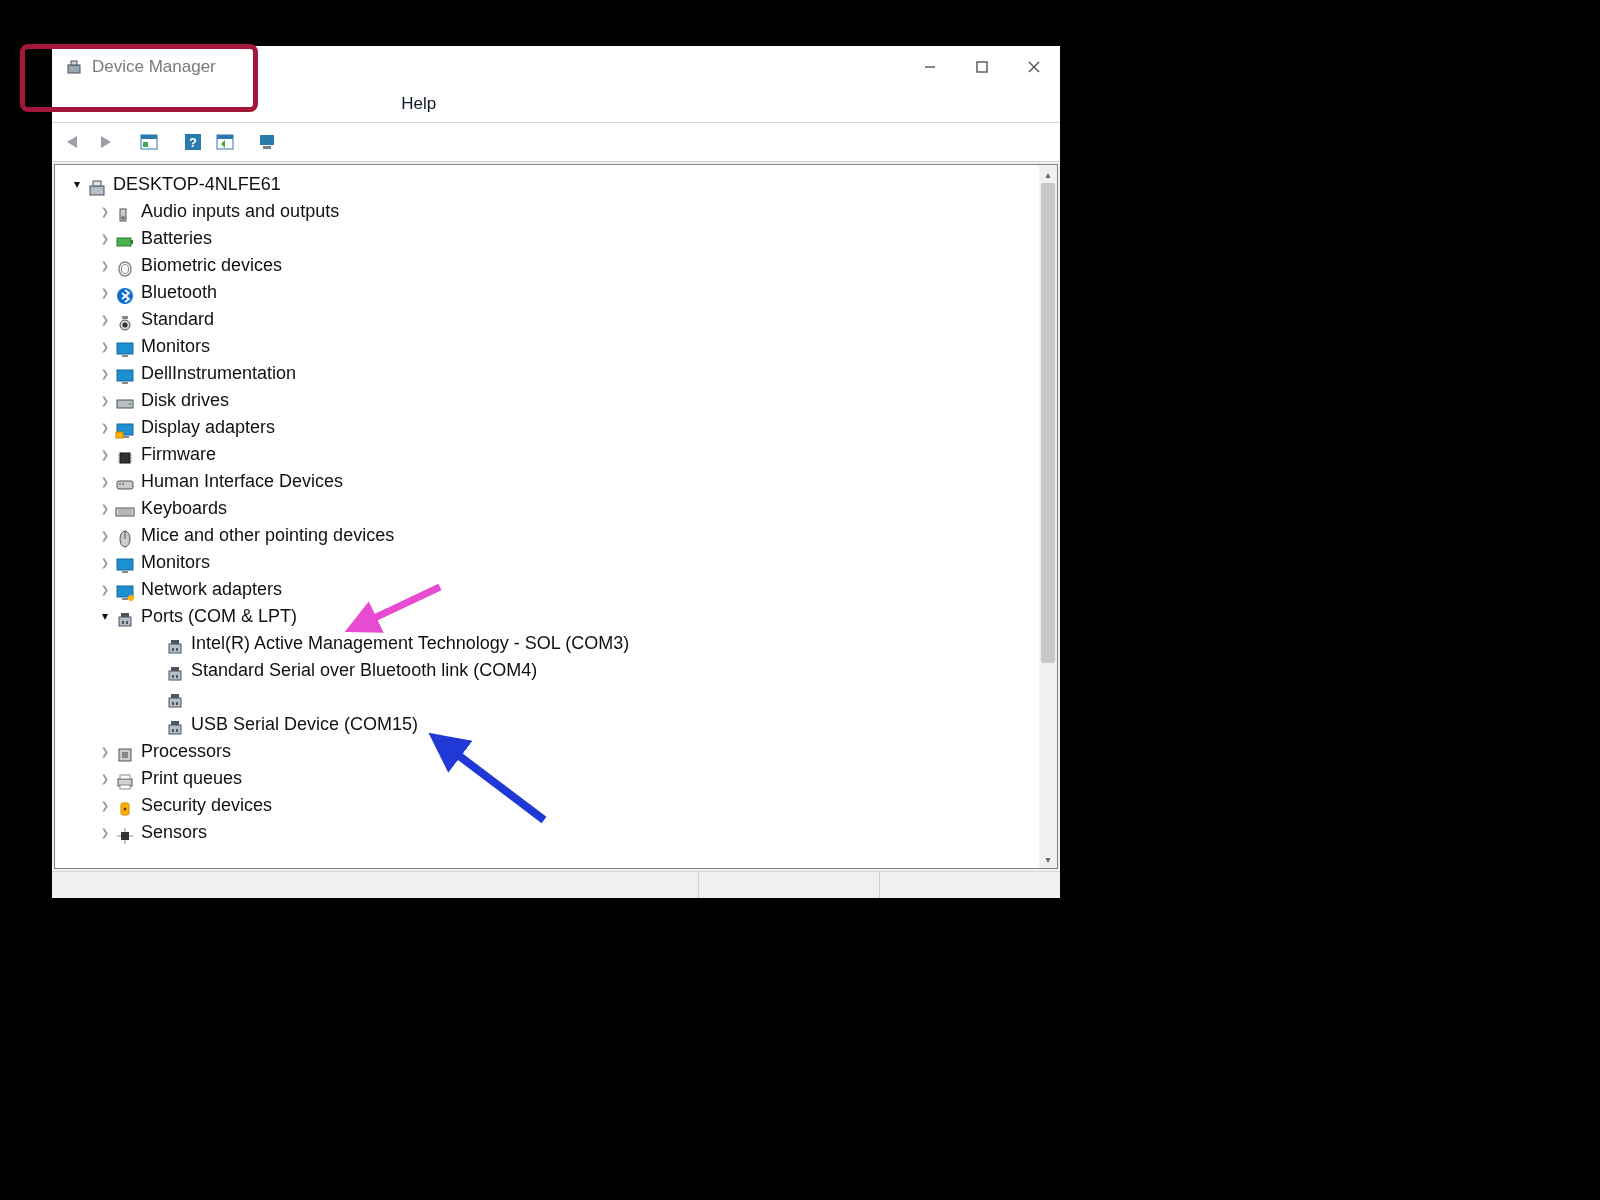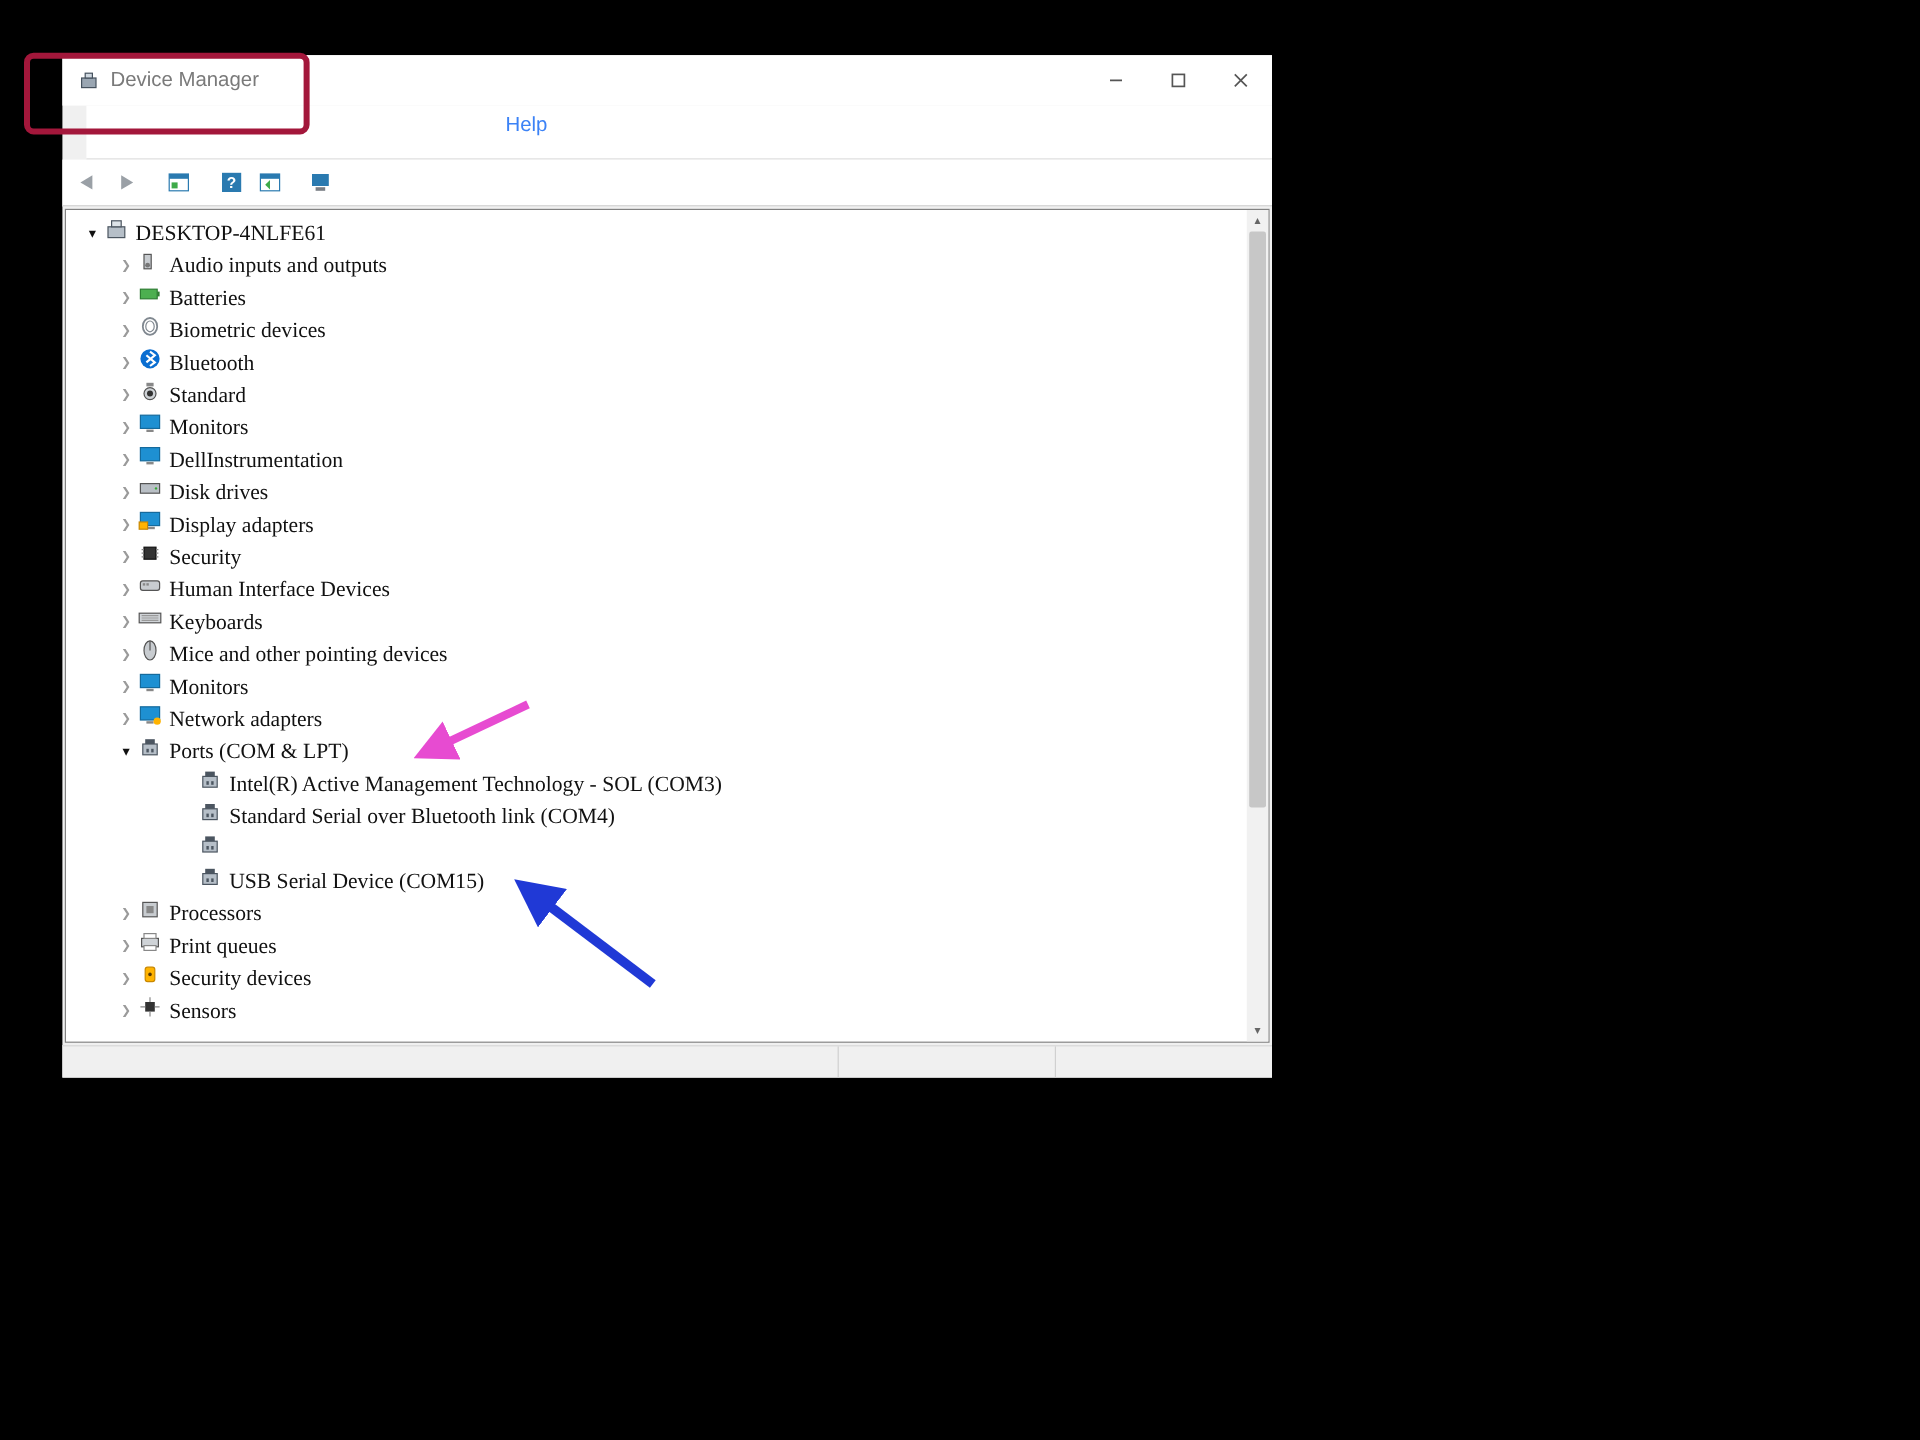--- a/index.html
+++ b/index.html
@@ -54,23 +54,22 @@
   }
   .menubar {
     height:26px;
     background:#fff;
     border-bottom:1px solid #d8d8d8;
     display:flex;
     align-items:flex-end;
     gap:18px;
     padding-left:14px;
     font-size:17px;
-    color:#3b82f6;
-    padding-bottom:18px;
-    margin-left:20px;
+    color:#0f172a;
+    padding-bottom:8px;
   }
   .menubar .obscured { visibility:hidden; }
   .toolbar {
     height:38px;
     background:#fff;
     display:flex;
     align-items:center;
     gap:6px;
     padding-left:8px;
     border-bottom:1px solid #cfcfcf;
@@ -94,24 +93,23 @@
   .tree {
     flex:1 1 auto;
     overflow:hidden;
     padding:6px 0 0 6px;
     font-size:18px;
     color:#111;
     line-height:27px;
   }
   .tree-row {
     display:flex;
-    align-items:flex-start;
+    align-items:flex-end;
     height:27px;
     white-space:nowrap;
-    font-family:Liberation Serif, serif;
   }
   .tree-row .arrow {
     width:16px; text-align:center;
     color:#5a5a5a;
     font-size:11px;
     user-select:none;
   }
   .tree-row .arrow.expanded::before { content:"\25BE"; color:#111; font-size:12px; }
   .tree-row .arrow.collapsed::before { content:"\276F"; color:#9a9a9a; font-size:10px; }
   .tree-row .arrow.none::before { content:""; }
@@ -355,21 +353,21 @@
             <svg width="18" height="18">
               <rect x="4" y="4" width="10" height="10" fill="#333" stroke="#111"></rect>
               <line x1="2" y1="6" x2="4" y2="6" stroke="#888"></line>
               <line x1="2" y1="9" x2="4" y2="9" stroke="#888"></line>
               <line x1="2" y1="12" x2="4" y2="12" stroke="#888"></line>
               <line x1="14" y1="6" x2="16" y2="6" stroke="#888"></line>
               <line x1="14" y1="9" x2="16" y2="9" stroke="#888"></line>
               <line x1="14" y1="12" x2="16" y2="12" stroke="#888"></line>
             </svg>
           </span>
-          <span class="label">Security</span>
+          <span class="label">Firmware</span>
         </div>
         <div class="tree-row d2">
           <span class="arrow collapsed"></span>
           <span class="ticon">
             <svg width="20" height="16">
               <rect x="2" y="4" width="16" height="8" rx="2" fill="#c8ccd0" stroke="#555"></rect>
               <rect x="4" y="6" width="2" height="2" fill="#888"></rect>
               <rect x="7" y="6" width="2" height="2" fill="#888"></rect>
             </svg>
           </span>

